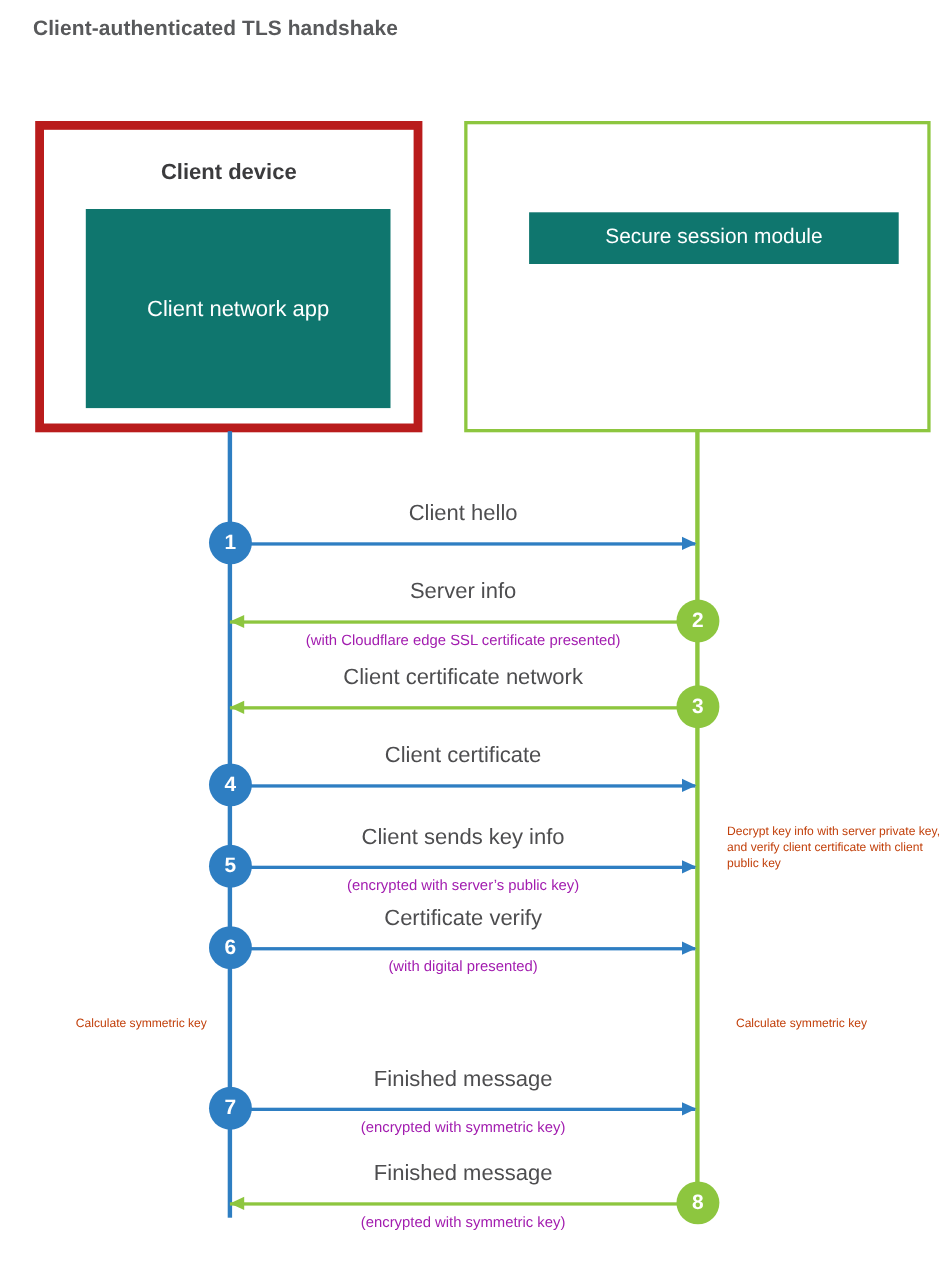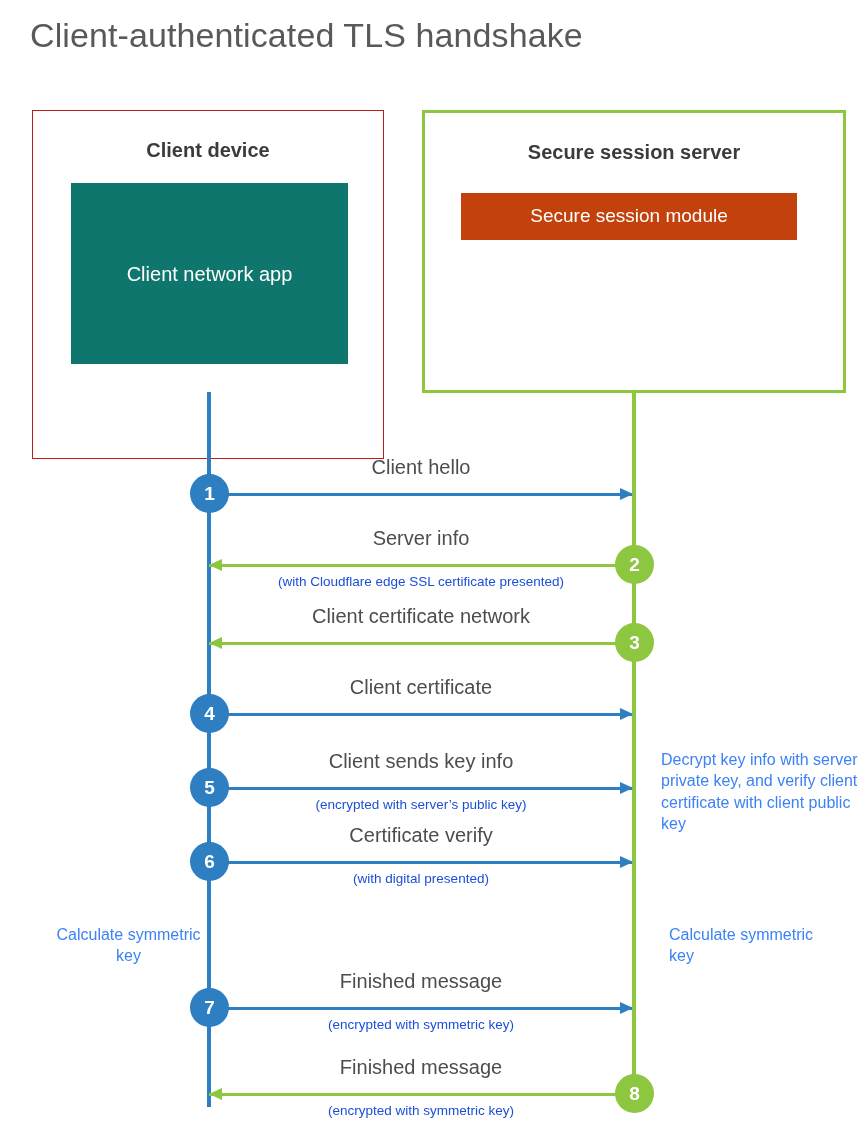--- a/index.html
+++ b/index.html
@@ -6,39 +6,39 @@
   body{
     width:865px;height:1146px;position:relative;overflow:hidden;
     font-family:"Liberation Sans", sans-serif;
     -webkit-font-smoothing:antialiased;
   }
   #stage{position:absolute;left:0;top:0;width:865px;height:1146px;}
 
   
   .title{
     position:absolute;left:30px;top:16px;
-    font-size:34px;font-weight:400;color:#58595b;letter-spacing:.1px;
+    font-size:19px;font-weight:700;color:#58595b;letter-spacing:.1px;
     white-space:nowrap;
   }
 
   
   .actor-box{position:absolute;background:#ffffff;box-sizing:border-box;}
-  #client-box{left:32px;top:110px;width:352px;height:349px;border:1px solid #b91c1c;}
+  #client-box{left:32px;top:110px;width:352px;height:283px;border:8px solid #b91c1c;}
   #server-box{left:422px;top:110px;width:424px;height:283px;border:3px solid #8DC63F;}
 
   .actor-title{
     position:absolute;left:0;right:0;top:28px;text-align:center;
     font-size:20px;font-weight:700;color:#3b3b3d;
   }
 
   
   .inner-block{position:absolute;display:flex;align-items:center;justify-content:center;
     color:#ffffff;text-align:center;line-height:1.2;}
   #client-app{left:38px;top:72px;width:277px;height:181px;background:#0f766e;font-size:20px;}
-  .srv-bar{left:36px;width:336px;height:47px;background:#c2410c;font-size:19px;}
+  .srv-bar{left:56px;width:336px;height:47px;background:#0f766e;font-size:19px;}
   #srv-bar-0{top:80px;}
   #srv-bar-1{top:142px;}
   #srv-bar-2{top:204px;}
 
   
   .lifeline{position:absolute;width:4px;}
   #lifeline-client{left:207px;top:392px;height:715px;background:#2E7EC2;}
   #lifeline-server{left:632px;top:392px;height:703px;background:#8DC63F;}
 
   
@@ -61,45 +61,44 @@
   }
   .step-badge.blue{background:#2E7EC2;left:190px;top:-19px;}
   .step-badge.green{background:#8DC63F;left:615px;top:-19px;}
 
   .msg-label{
     position:absolute;left:236px;width:370px;text-align:center;
     font-size:20px;color:#4d4d4f;top:-37px;white-space:nowrap;
   }
   .msg-sub{
     position:absolute;left:236px;width:370px;text-align:center;
-    font-size:13.5px;color:#1d4ed8;top:10px;white-space:nowrap;
+    font-size:13.5px;color:#a21caf;top:10px;white-space:nowrap;
   }
 
   
   .side-note{
-    position:absolute;font-size:16px;line-height:1.33;color:#3b82f6;
+    position:absolute;font-size:11px;line-height:1.33;color:#c2410c;
   }
   #note-decrypt{left:661px;top:749px;width:200px;text-align:left;}
   #note-calc-client{left:50px;top:924px;width:157px;text-align:center;}
   #note-calc-server{left:669px;top:924px;width:160px;text-align:left;}
 </style>
 </head>
 <body>
 
 <div id="stage">
 
   <div class="title">Client-authenticated TLS handshake</div>
 
   <div class="actor-box" id="client-box">
     <div class="actor-title">Client device</div>
     <div class="inner-block" id="client-app">Client network app</div>
   </div>
 
   <div class="actor-box" id="server-box">
-    <div class="actor-title">Secure session server</div>
     <div class="inner-block srv-bar" id="srv-bar-0">Secure session module</div>
   </div>
 
   <div class="lifeline" id="lifeline-client"></div>
   <div class="lifeline" id="lifeline-server"></div>
 
   <div class="msg" style="top:493px">
     <div class="msg-label">Client hello</div>
     <div class="arrow-line blue"></div>
     <div class="arrow-head right blue"></div>

